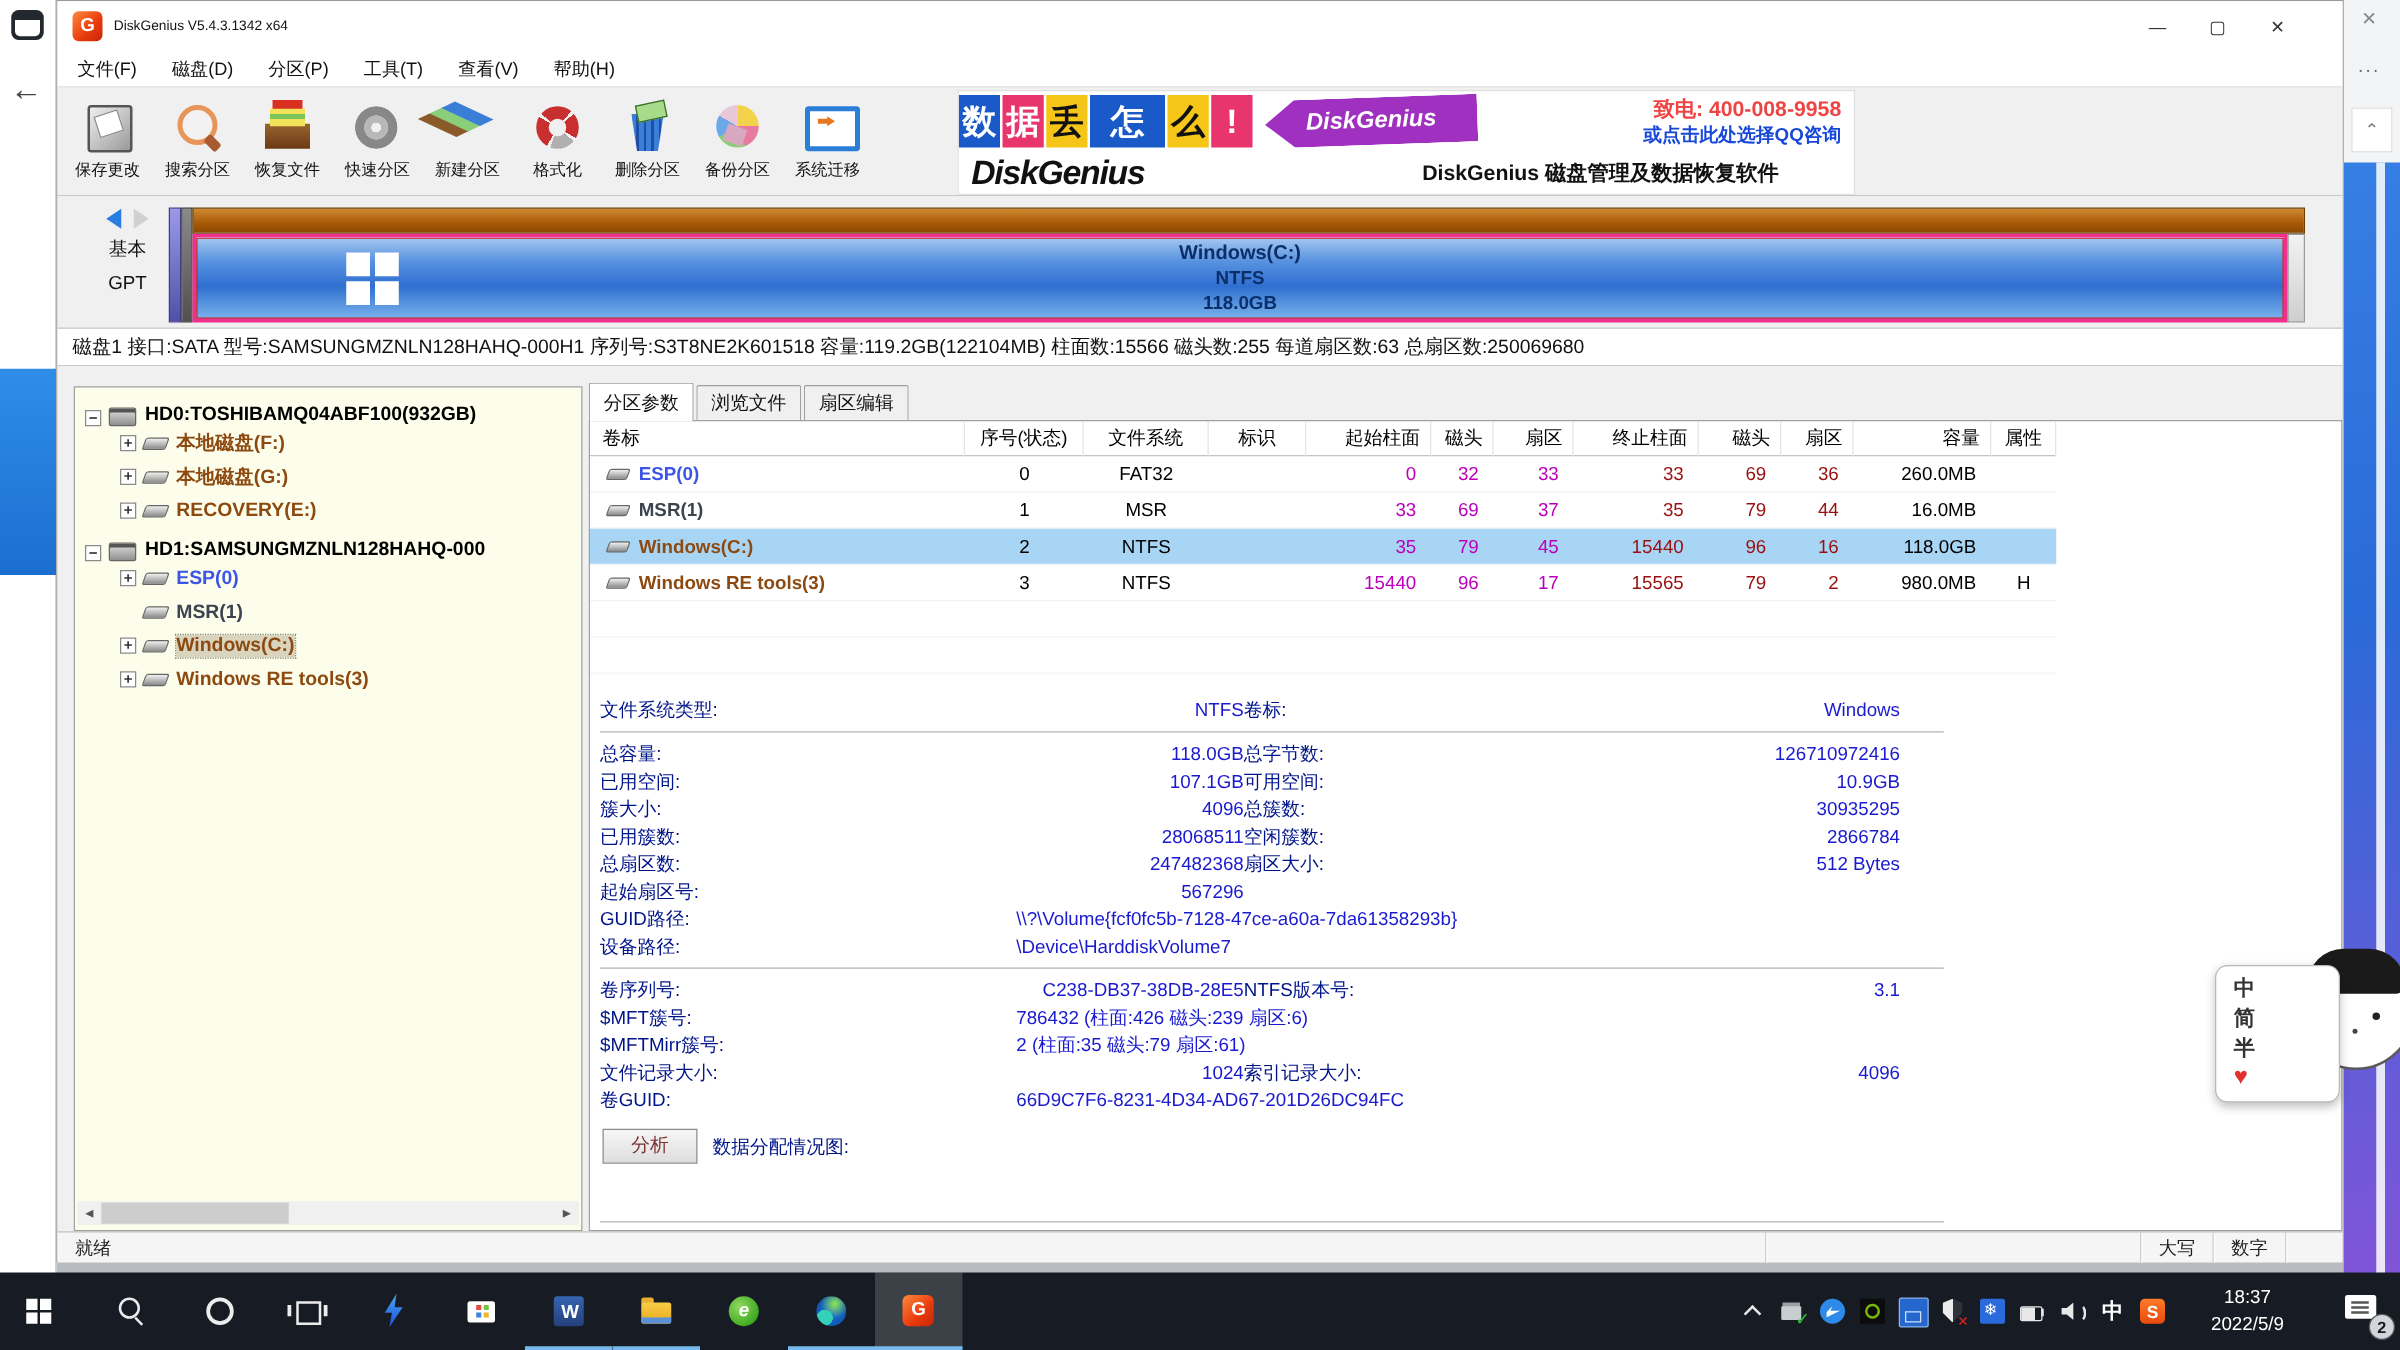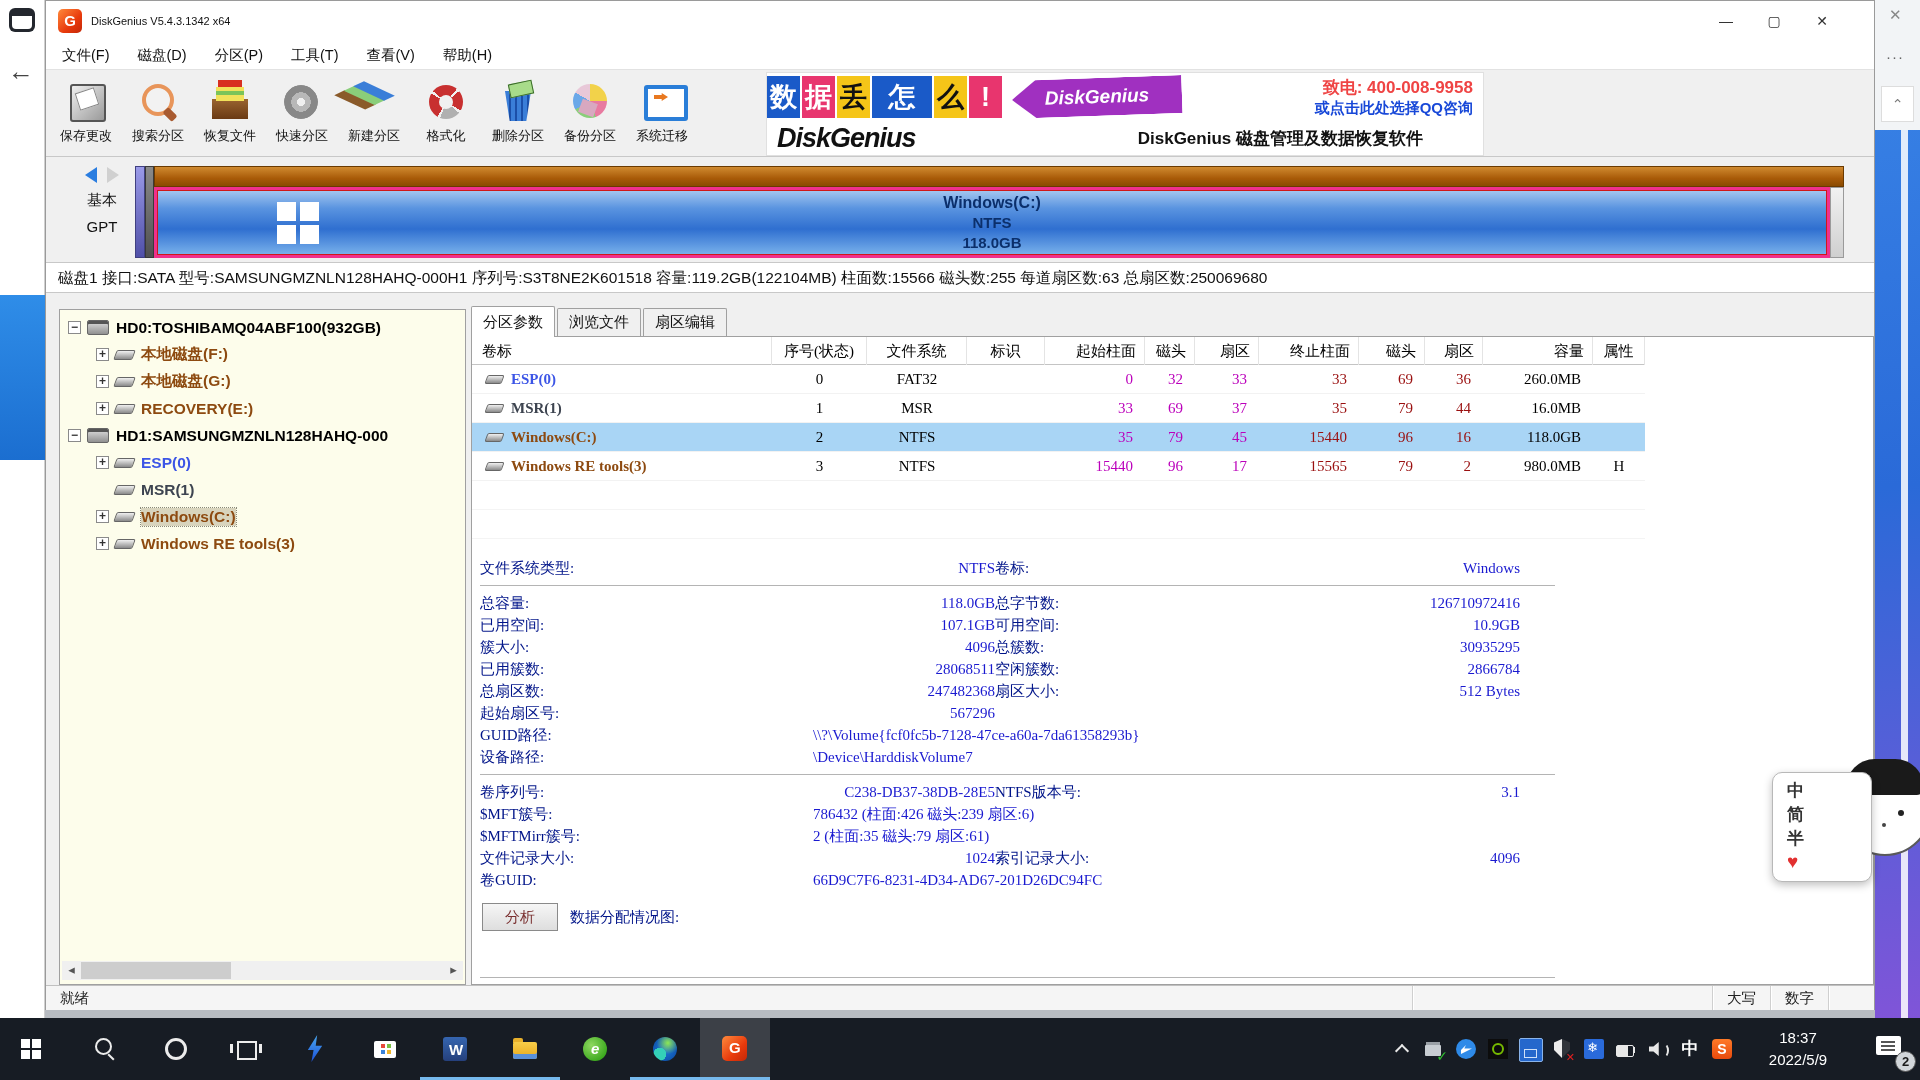--- a/index.html
+++ b/index.html
@@ -91,21 +91,21 @@
   .p-re { width:14px; background:linear-gradient(180deg,#f2f2f2,#cfcfcf); border:1px solid #9a9a9a; }
   .winlogo { position:absolute; left:120px; top:50%; transform:translateY(-50%); width:42px; height:42px; display:grid; grid-template-columns:1fr 1fr; grid-template-rows:1fr 1fr; gap:4px; }
   .winlogo span { background:#fff; }
 
   .infoline { height:30px; line-height:29px; background:#fff; border-bottom:1px solid #c8c8c8; font-size:15.5px; color:#111; padding-left:12px; white-space:nowrap; }
 
   
   .main { display:flex; height:692px; background:#f0f0f0; padding:16px 0 0 13px; gap:5px; align-items:flex-start; }
   .tree-panel { position:relative; width:407px; height:676px; background:#fdfdeb; border:1px solid #a0a0a0; padding-top:4px; overflow:hidden; }
   .tree-item { display:flex; align-items:center; height:27px; font-weight:bold; font-size:15.5px; white-space:nowrap; }
-  .tree-item.lv0 { padding-left:8px; }
+  .tree-item.lv0 { padding-left:8px;align-items:flex-end; }
   .tree-item.lv1 { padding-left:36px; }
   .ebox { position:relative; width:13px; height:13px; background:#fff; border:1px solid #8a8a8a; margin-right:6px; flex:none; font-size:12px; line-height:11px; text-align:center; color:#333; }
   .ex-plus .ebox::before { content:"+"; }
   .ex-minus .ebox::before { content:"−"; }
   .ex-none .ebox { visibility:hidden; }
   .node-ico { flex:none; margin-right:7px; }
   .lv0 .node-ico { width:22px; height:15px; background:linear-gradient(180deg,#e0e0e0,#909090); border:1px solid #666; border-radius:2px; box-shadow:inset 0 3px 0 #555; }
   .lv1 .node-ico { width:19px; height:10px; background:linear-gradient(180deg,#f0f0f0,#8a8a8a); border:1px solid #666; border-radius:2px; transform:skewX(-20deg); }
   .tree-item.disk { color:#000; }
   .tree-item.brown { color:#8d4a10; }
@@ -114,21 +114,21 @@
   .tree-item.selected .tree-label { background:#d8d4bd; outline:1px dotted #8a8a7a; }
   .hscroll { position:absolute; left:2px; right:2px; bottom:4px; height:19px; display:flex; background:#f0f0f0; }
   .hs-btn { width:19px; height:19px; background:#f0f0f0; color:#555; font-size:13px; text-align:center; line-height:17px; }
   .hs-track { flex:1; position:relative; }
   .hs-thumb { position:absolute; left:0; top:1px; width:150px; height:17px; background:#cdcdcd; }
 
   .right-col { flex:1; display:flex; flex-direction:column; height:676px; }
   .tabs { display:flex; height:28px; align-items:flex-end; }
   .tab { padding:4px 11px 5px; font-size:15px; color:#111; background:#f0f0f0; border:1px solid #a0a0a0; border-bottom:none; margin-right:2px; border-radius:2px 2px 0 0; }
   .tab.active { background:#fff; padding-top:6px; position:relative; z-index:2; }
-  .panel { position:relative; flex:1; background:#fff; border:1px solid #a0a0a0; margin-top:-1px; overflow:hidden;font-family:Liberation Serif, serif; }
+  .panel { position:relative; flex:1; background:#fff; border:1px solid #a0a0a0; margin-top:-1px; overflow:hidden; }
 
   .grid-row { display:grid; grid-template-columns:300px 95px 100px 78px 100px 50px 64px 100px 66px 58px 110px 52px; width:1173px; align-items:center; font-size:15px; }
   .thead { height:28px; border-bottom:1px solid #c4c4c4; color:#000; }
   .thead .th { border-right:1px solid #e4e4e4; height:28px; line-height:28px; padding:0 8px; }
   .thead .th:nth-child(1) { padding-left:10px; }
   .thead .th:nth-child(2),.thead .th:nth-child(3),.thead .th:nth-child(4),.thead .th:nth-child(12) { text-align:center; }
   .thead .th:nth-child(n+5):nth-child(-n+11) { text-align:right; }
   .tr { height:29px; border-bottom:1px solid #f2f2f2; }
   .tr.selected { background:#a9d5f5; }
   .tr .td { padding:0 8px; white-space:nowrap; }

